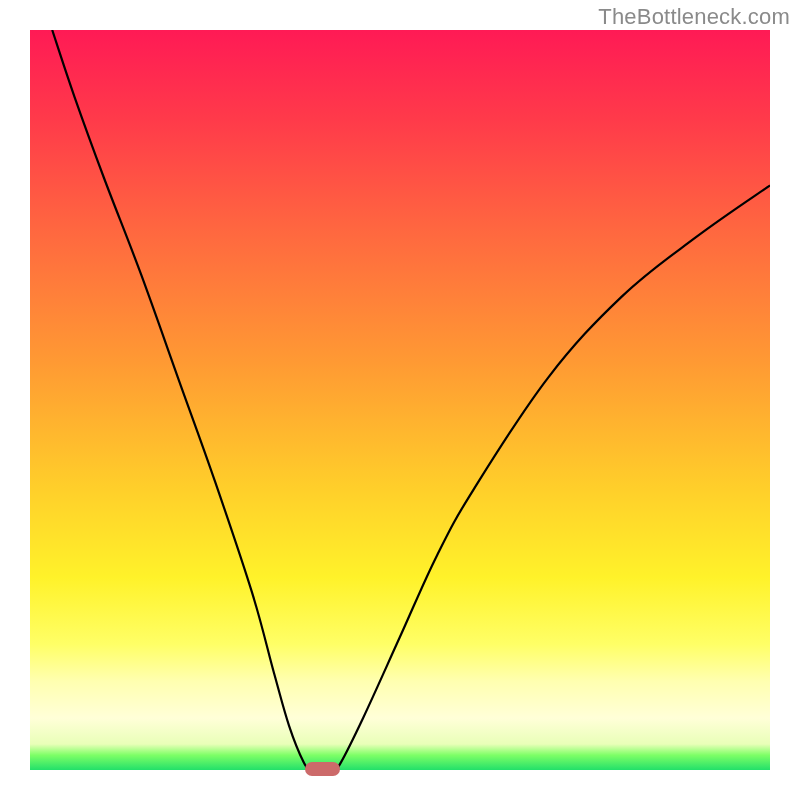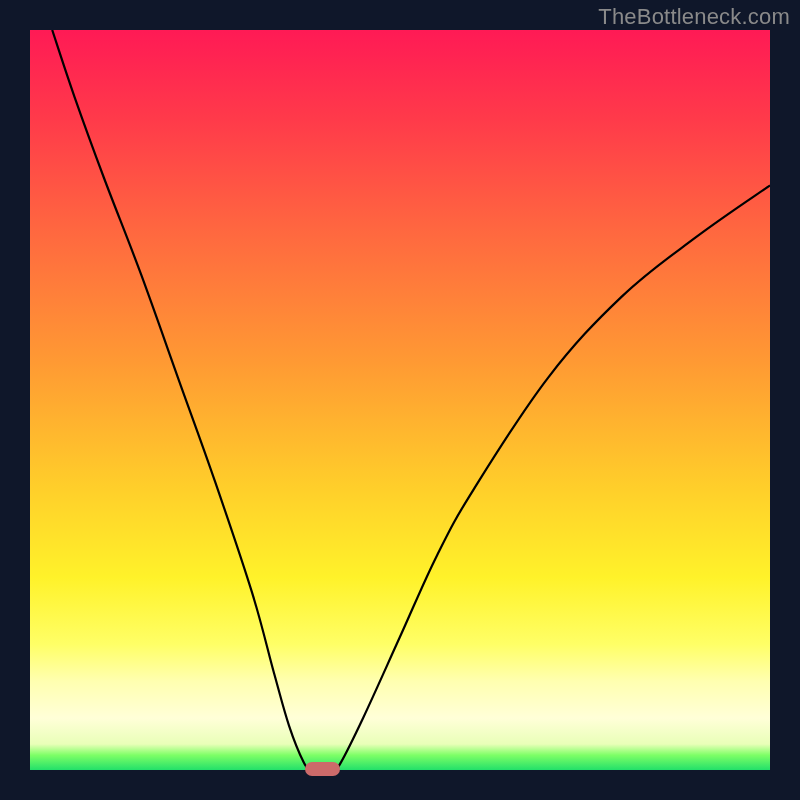--- a/index.html
+++ b/index.html
@@ -10,21 +10,21 @@
     background: #000;
     overflow: hidden;
     font-family: Arial, Helvetica, sans-serif;
   }
   .frame {
     position: absolute;
     left: 0;
     top: 0;
     width: 800px;
     height: 800px;
-    background: #0f172a;
+    background: #ffffff;
   }
   .plot-area {
     position: absolute;
     left: 30px;
     top: 30px;
     width: 740px;
     height: 740px;
     
     background: linear-gradient(
       to bottom,

